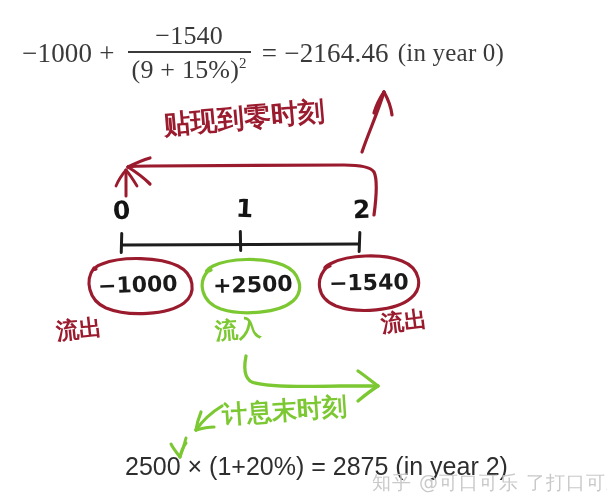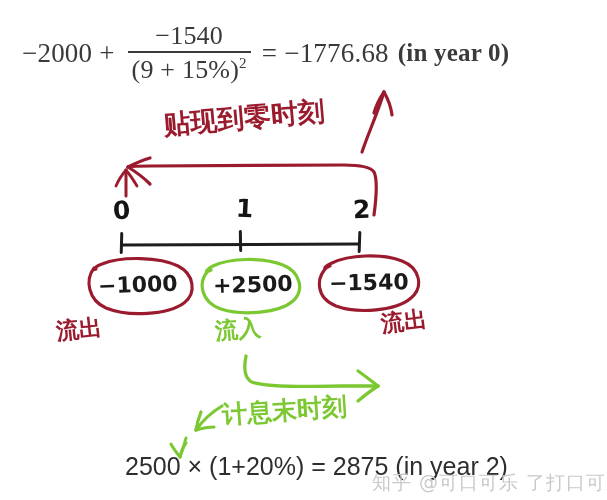--- a/index.html
+++ b/index.html
@@ -41,21 +41,21 @@
   }
   .frac .num { padding: 0 8px 1px 8px; font-size: 26px; }
   .frac .bar {
     width: 100%;
     height: 2px;
     background: #3a3a3a;
   }
   .frac .den { padding: 2px 4px 0 4px; font-size: 26px; }
   .frac .den sup { font-size: 15px; }
   #top-formula .eq { margin: 0 7px 0 5px; }
-  #top-formula .tail { margin-left: 9px; font-size: 25px; font-weight: bold; }
+  #top-formula .tail { margin-left: 9px; font-size: 25px; }
 
   
   #bottom-formula {
     left: 125px;
     top: 452px;
     color: #2e2e2e;
     font-family: "Liberation Sans", sans-serif;
     font-size: 25px;
     white-space: nowrap;
   }
@@ -161,28 +161,28 @@
     height: 500px;
     pointer-events: none;
   }
 </style>
 </head>
 <body>
 
 <div id="canvas">
 
   <div id="top-formula" class="abs">
-    <span class="lead">−2000 +</span>
+    <span class="lead">−1000 +</span>
     <span class="frac">
       <span class="num">−1540</span>
       <span class="bar"></span>
       <span class="den"><span>(9 + 15%)</span><sup>2</sup></span>
     </span>
     <span class="eq">=</span>
-    <span>−1776.68</span>
+    <span>−2164.46</span>
     <span class="tail">(in year 0)</span>
   </div>
 
   <div id="red-note" class="abs hand">贴现到零时刻</div>
 
   <div id="axis-line" class="abs"></div>
   <div id="tick-0" class="abs tick"></div>
   <div id="tick-1" class="abs tick"></div>
   <div id="tick-2" class="abs tick"></div>
 

